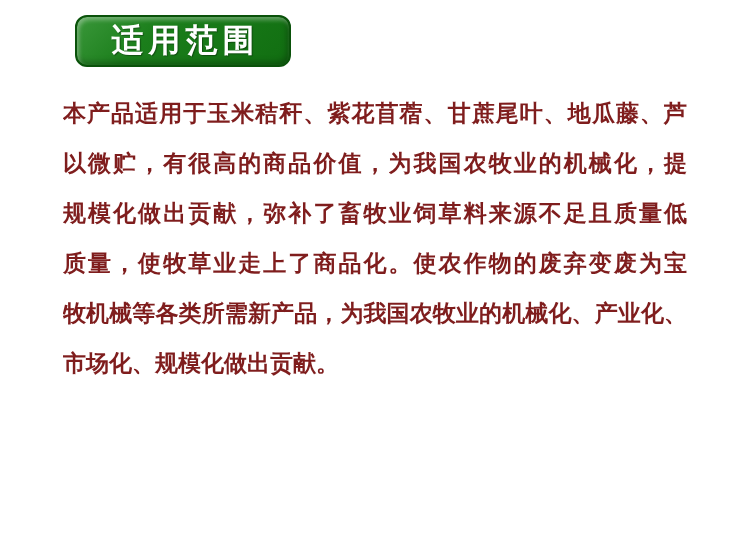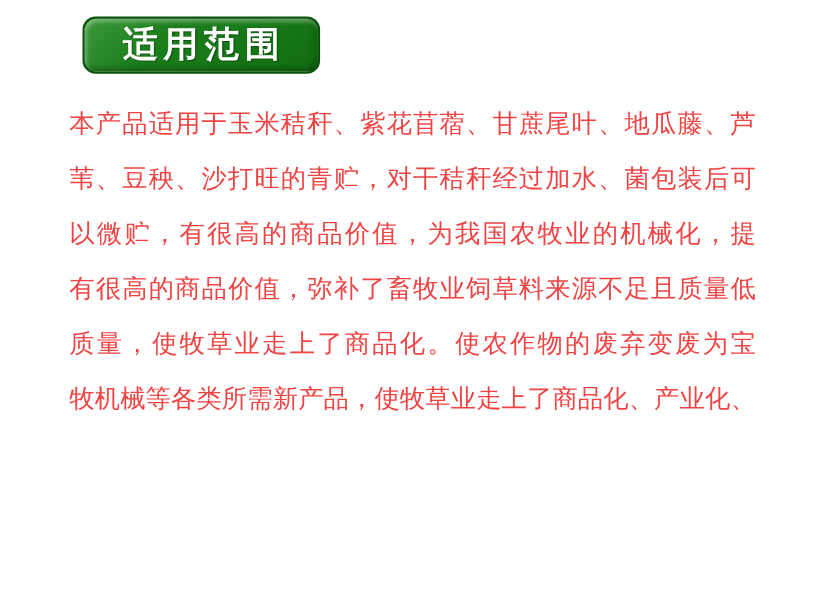--- a/index.html
+++ b/index.html
@@ -37,23 +37,23 @@
     letter-spacing: 5px;
     text-indent: 5px; 
     text-shadow: 1px 1px 1px rgba(0,0,0,0.35);
     text-align: right;
   }
   .content {
     position: absolute;
     left: 63px;
     top: 88px;
     width: 624px;
-    color: #ef4444;
+    color: #7f1d1d;
     font-family: "DejaVu Sans", sans-serif;
-    font-weight: normal;
+    font-weight: bold;
     font-size: 23px;
   }
   .line {
     height: 50px;
     line-height: 50px;
     text-align: justify;
     text-align-last: justify;
     overflow: hidden;
   }
   .line.last {
@@ -64,20 +64,20 @@
 <body>
 
 <div class="page">
 
   <div class="badge">
     <span>适用范围</span>
   </div>
 
   <div class="content">
     <div class="line">本产品适用于玉米秸秆、紫花苜蓿、甘蔗尾叶、地瓜藤、芦</div>
-    <div class="line">苇、豆秧、沙打旺的青贮，对干秸秆经过加水、菌包装后可</div>
     <div class="line">以微贮，有很高的商品价值，为我国农牧业的机械化，提</div>
-    <div class="line">有很高的商品价值，弥补了畜牧业饲草料来源不足且质量低</div>
+    <div class="line">规模化做出贡献，弥补了畜牧业饲草料来源不足且质量低</div>
     <div class="line">质量，使牧草业走上了商品化。使农作物的废弃变废为宝</div>
-    <div class="line">牧机械等各类所需新产品，使牧草业走上了商品化、产业化、</div>
+    <div class="line">牧机械等各类所需新产品，为我国农牧业的机械化、产业化、</div>
+    <div class="line last">市场化、规模化做出贡献。</div>
   </div>
 
 </div>
 
 </body></html>

